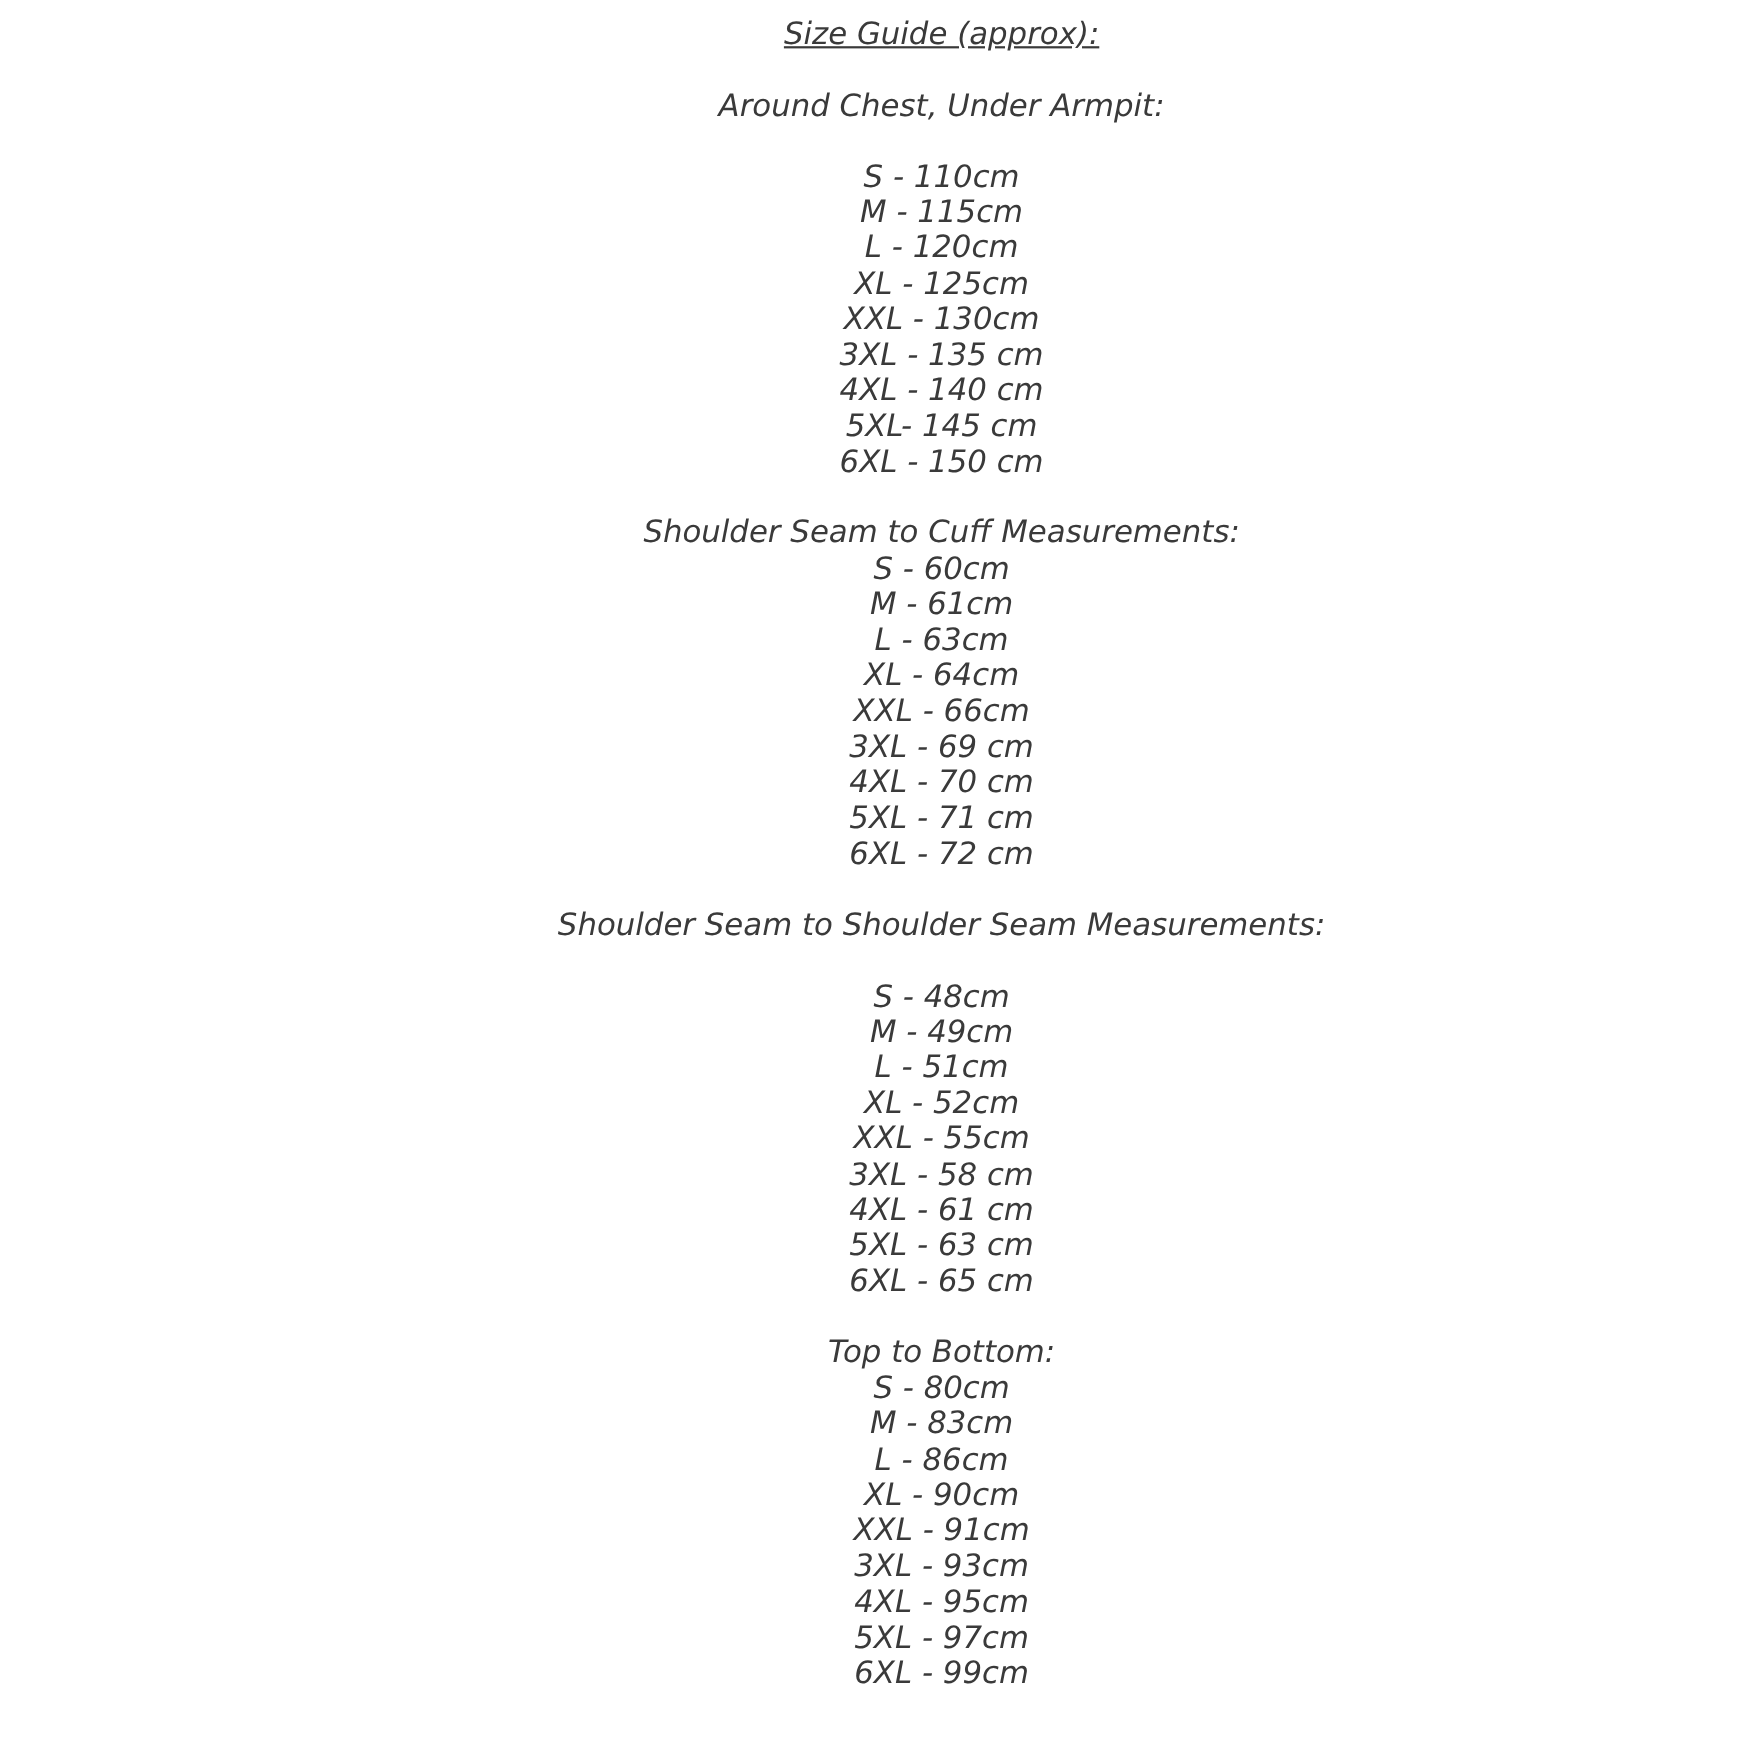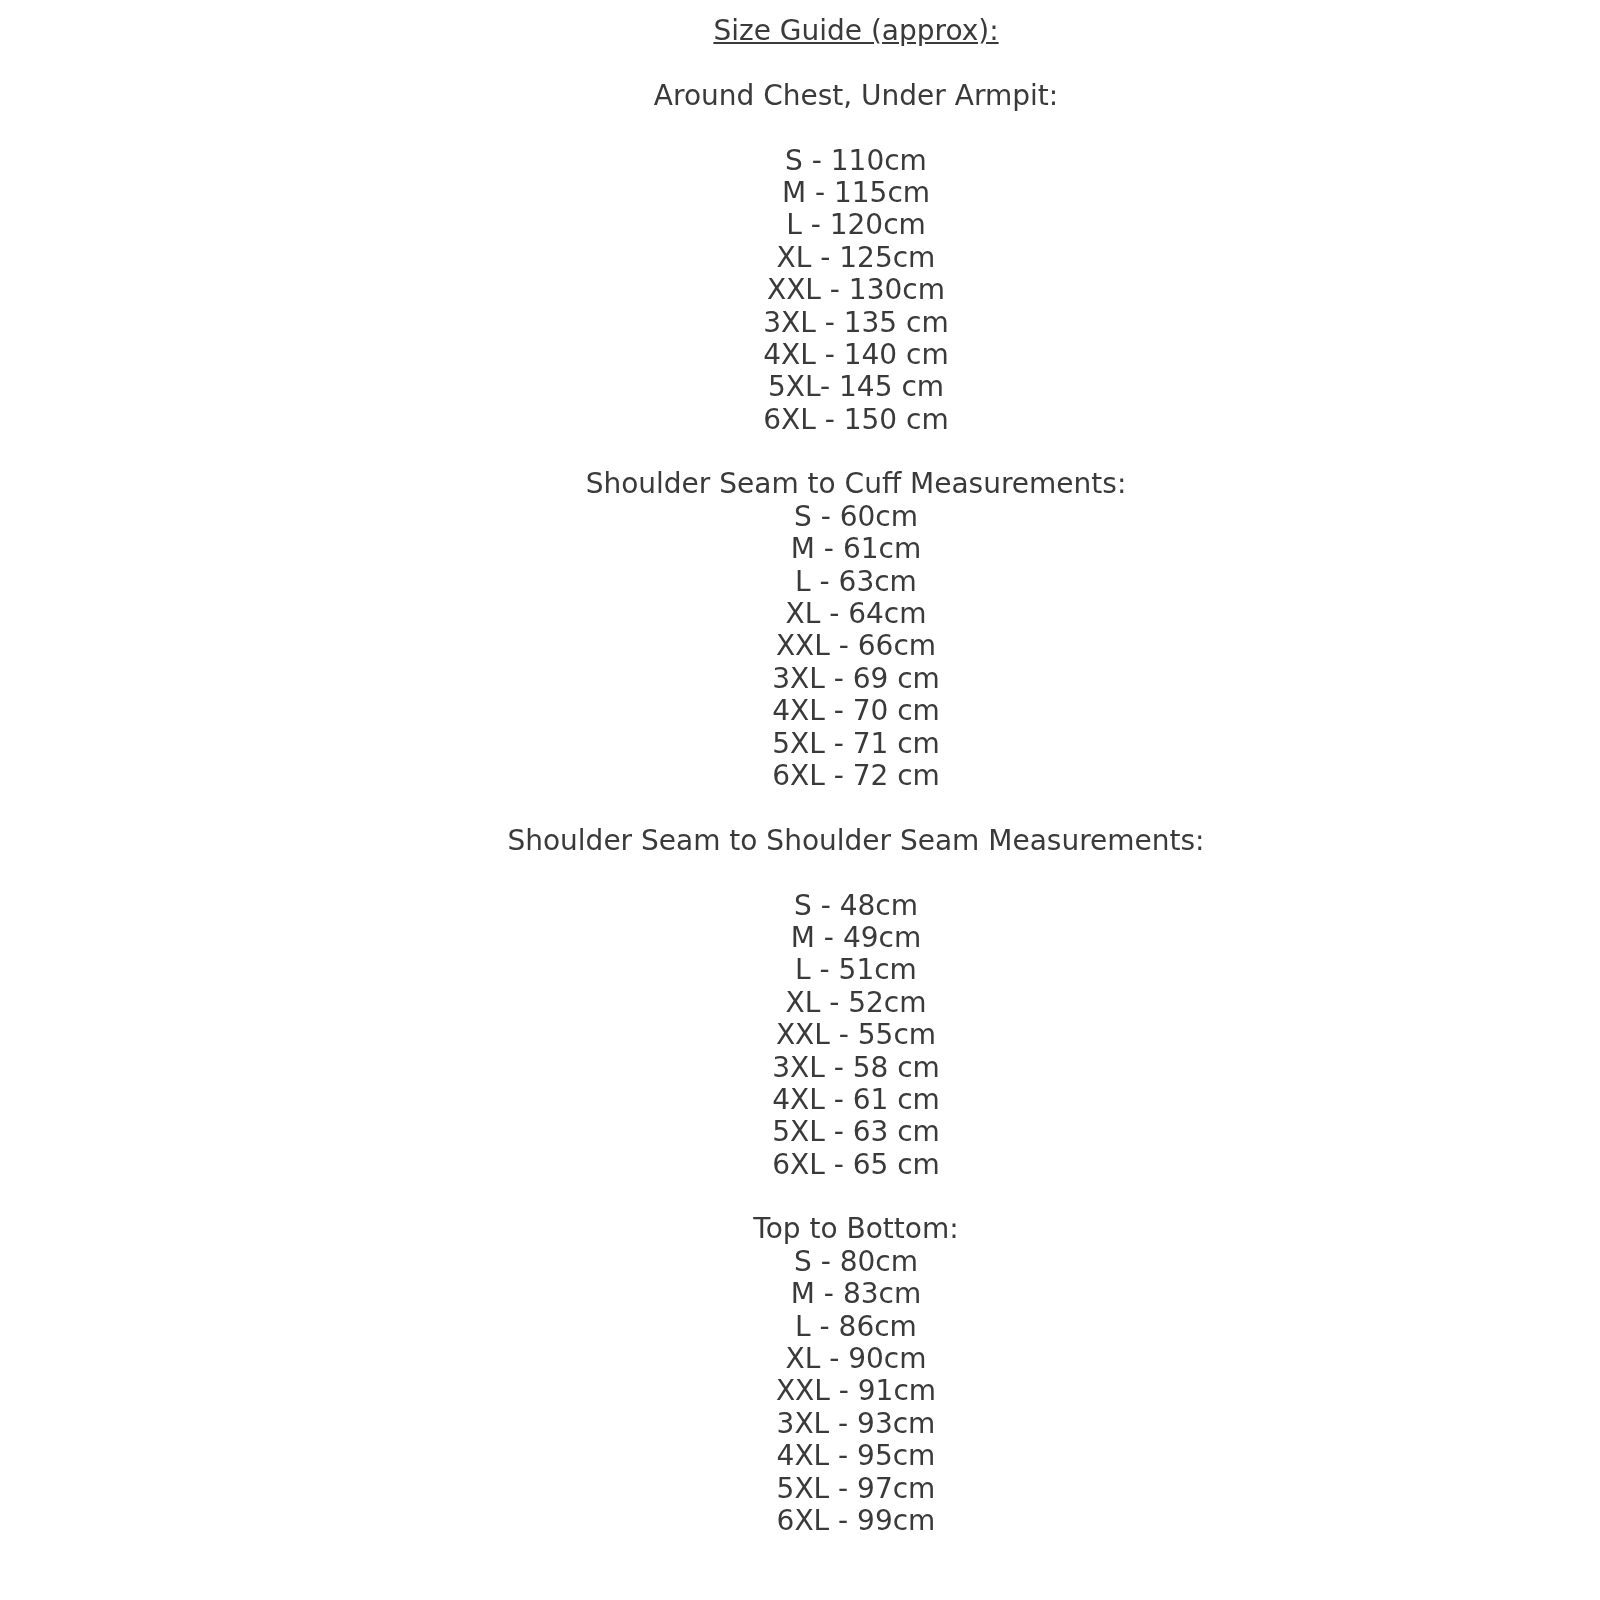--- a/index.html
+++ b/index.html
@@ -9,20 +9,21 @@
   }
   .page {
     width: 1600px;
     height: 1600px;
     overflow: hidden;
     background: #ffffff;
     font-family: "DejaVu Sans", "Liberation Sans", sans-serif;
     color: #3a3a3a;
     font-size: 28px;
     line-height: 32.4px;
+    font-style: italic;
   }
   .content {
     position: relative;
     left: 56px;
     padding-top: 15px;
     text-align: center;
   }
   .line {
     height: 32.4px;
     white-space: pre;

